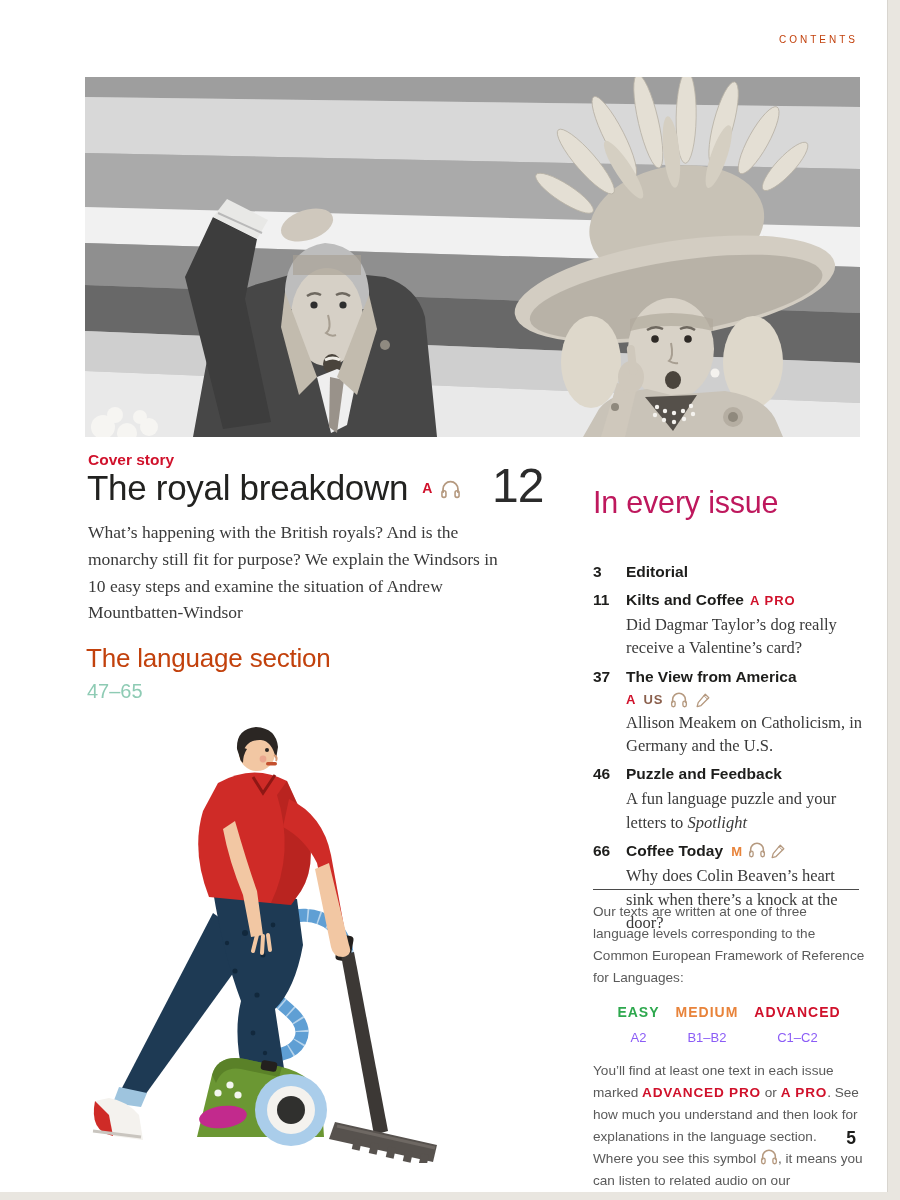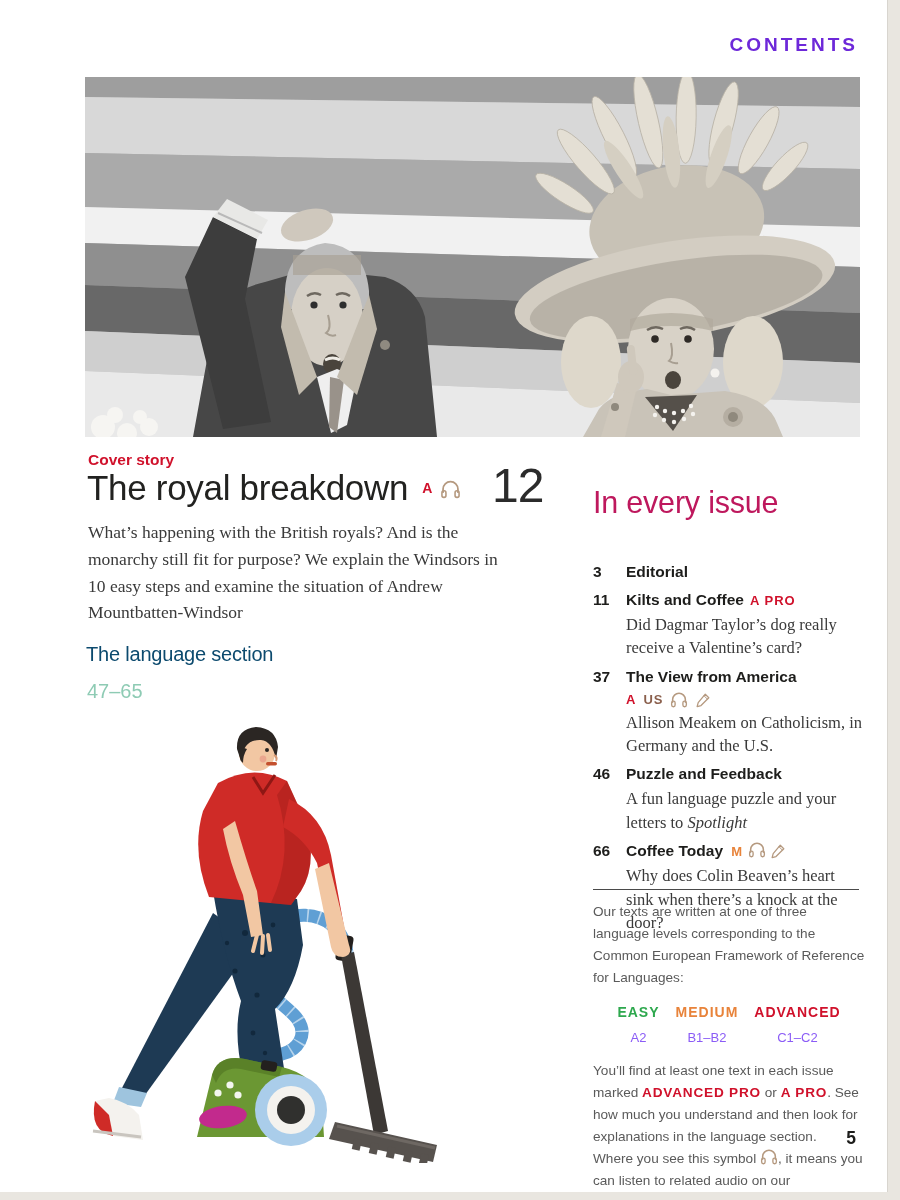--- a/index.html
+++ b/index.html
@@ -1,34 +1,34 @@
 <!DOCTYPE html>
 <html><head>
 <meta charset="utf-8">
 <style>
   html,body{margin:0;padding:0;}
   body{width:900px;height:1200px;background:#e9e6e0;font-family:"Liberation Sans",sans-serif;}
   .page{position:relative;width:888px;height:1192px;background:#ffffff;overflow:hidden;}
   .page::after{content:"";position:absolute;right:0;top:0;width:1px;height:100%;background:#d8d5cf;}
   .serif{font-family:"Liberation Serif",serif;}
 
-  .contents-label{position:absolute;top:34px;right:30px;font-size:19px;letter-spacing:3px;color:#6d28d9;font-weight:700;}
+  .contents-label{position:absolute;top:34px;right:30px;font-size:10px;letter-spacing:3px;color:#c2410c;font-weight:400;}
 
   .hero{position:absolute;left:85px;top:77px;width:775px;height:360px;}
   .hero svg{display:block;width:100%;height:100%;}
 
   .cover-kicker{position:absolute;left:88px;top:451px;font-size:15.5px;font-weight:700;color:#d0112b;}
   .cover-title-row{position:absolute;left:87px;top:468px;display:flex;align-items:center;}
   .cover-title{font-size:35px;font-weight:500;color:#222220;letter-spacing:-0.3px;}
   .cover-level{font-size:14px;font-weight:700;color:#d0112b;margin-left:14px;letter-spacing:1px;}
   .cover-title-row .hp{margin-left:7px;margin-top:3px;}
   .cover-page-num{position:absolute;left:492px;top:458px;font-size:48px;font-weight:300;color:#2b2b2b;letter-spacing:-1px;}
   .cover-desc{position:absolute;left:88px;top:519px;width:420px;font-size:17.5px;line-height:1.53;color:#3a3a3a;}
 
-  .lang-title{position:absolute;left:86px;top:643px;font-size:20px;font-weight:500;color:#0c4a6e;letter-spacing:-0.2px;}
+  .lang-title{position:absolute;left:86px;top:643px;font-size:26px;font-weight:500;color:#c2410c;letter-spacing:-0.2px;}
   .lang-range{position:absolute;left:87px;top:680px;font-size:20px;font-weight:500;color:#8ecbb4;}
 
   .illus{position:absolute;left:85px;top:703px;width:420px;height:460px;}
   .illus svg{display:block;width:100%;height:100%;}
 
   .right-col{position:absolute;left:593px;top:485px;width:272px;}
   .issue-title{font-size:30.5px;font-weight:500;color:#be185d;letter-spacing:-0.2px;margin:0 0 42px 0;}
   .toc-item{display:flex;margin-bottom:7px;}
   .toc-num{flex:0 0 33px;font-size:15.5px;font-weight:700;color:#1d1d1b;padding-top:1px;}
   .toc-body{flex:1;}

